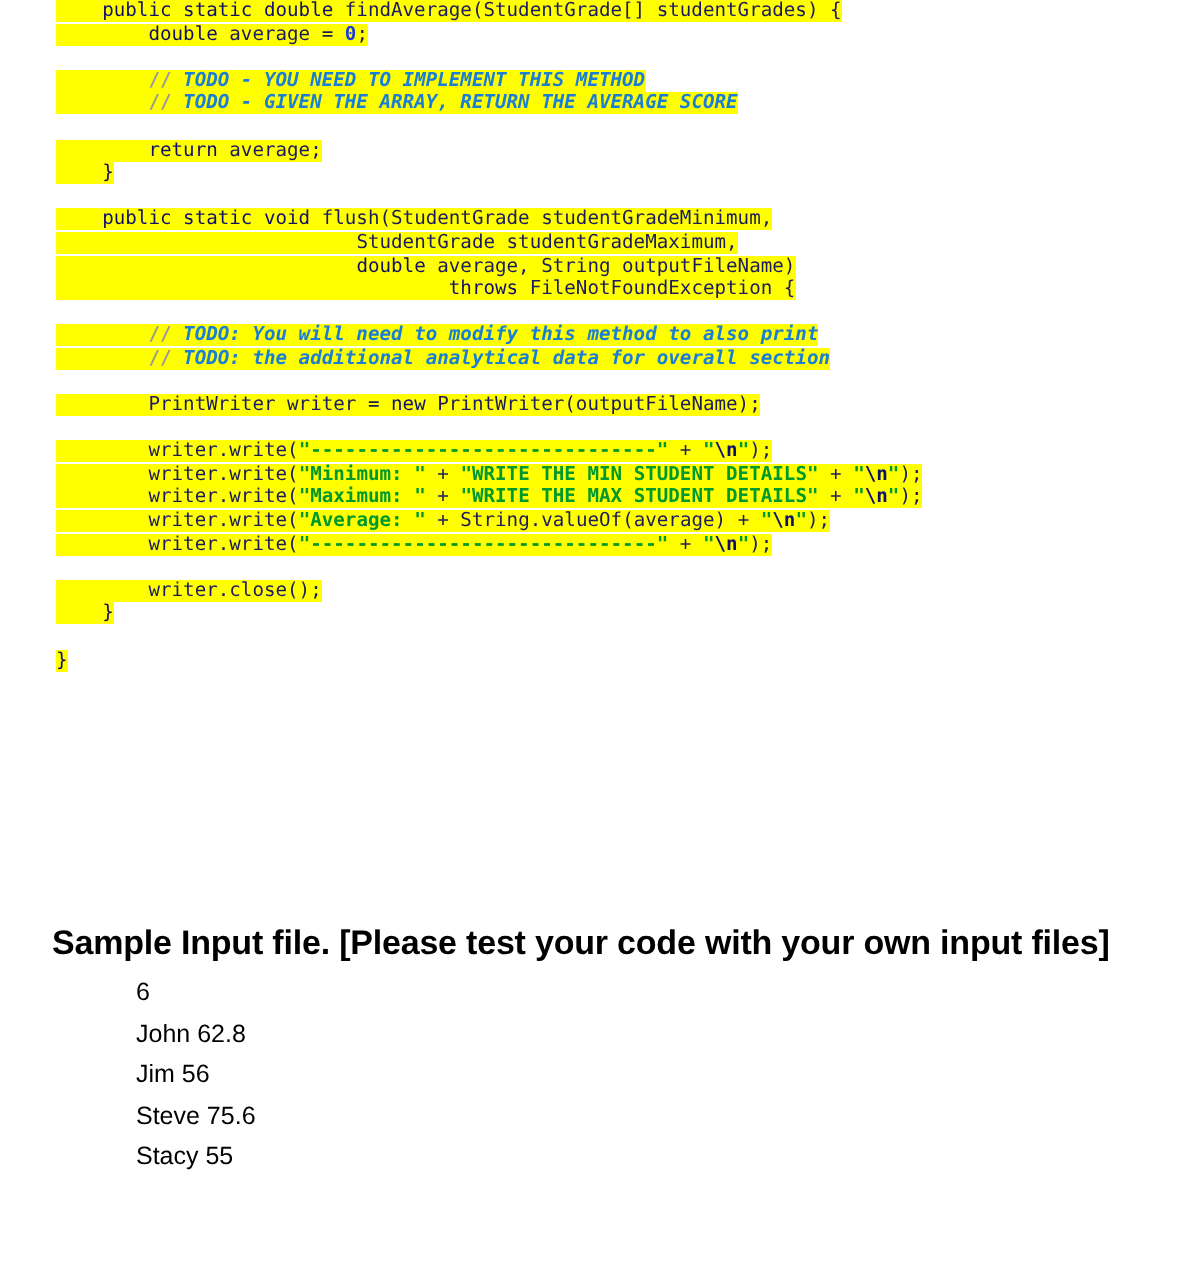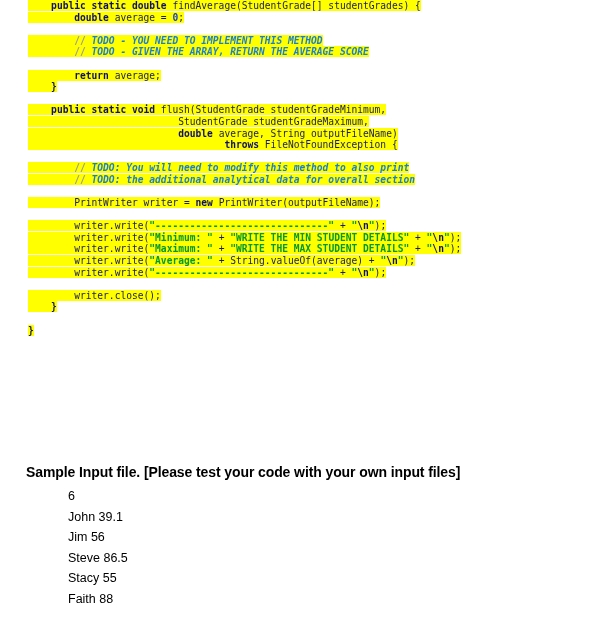--- a/index.html
+++ b/index.html
@@ -35,41 +35,41 @@
   }
   .code-line .hl {
     background: #ffff00;
     white-space: pre;
   }
   .code-line.blank {
     height: 11.6px;
   }
 
   
-  .kw   { color: #10106b; font-weight: bold; }
+  .kw   { color: #10106b; font-weight: normal; }
   .plain{ color: #1b1b5e; }
   .num  { color: #1a3ddb; font-weight: bold; }
   .str  { color: #00992b; font-weight: bold; }
   .cmt  { color: #1a7fd4; font-weight: bold; font-style: italic; }
   .cmtslash { color: #9a9a9a; font-weight: bold; }
   .esc  { color: #10106b; font-weight: bold; }
   .ital { }
   .punc { color: #1b1b5e; }
 
   
   .sample-section {
     position: absolute;
     left: 0;
     top: 464px;
     width: 590px;
     font-family: "Liberation Sans", sans-serif;
     color: #000000;
   }
   .sample-heading {
-    font-size: 14px;
+    font-size: 17px;
     font-weight: bold;
     line-height: 16px;
     padding-left: 26px;
     letter-spacing: -0.1px;
   }
   .sample-lines {
     margin-top: 6px;
     padding-left: 68px;
   }
   .sample-line {
@@ -81,19 +81,18 @@
 </style>
 </head>
 <body>
 
 <div class="code-listing" id="code-listing"><div class="code-line"><span class="hl"><span>    </span><span class="kw">public static double </span><span class="plain">findAverage(StudentGrade[] studentGrades) {</span></span></div><div class="code-line"><span class="hl"><span>        </span><span class="kw">double </span><span class="plain">average = </span><span class="num">0</span><span class="punc">;</span></span></div><div class="code-line blank"></div><div class="code-line"><span class="hl"><span>        </span><span class="cmtslash">// </span><span class="cmt">TODO - YOU NEED TO IMPLEMENT THIS METHOD</span></span></div><div class="code-line"><span class="hl"><span>        </span><span class="cmtslash">// </span><span class="cmt">TODO - GIVEN THE ARRAY, RETURN THE AVERAGE SCORE</span></span></div><div class="code-line blank"></div><div class="code-line"><span class="hl"><span>        </span><span class="kw">return </span><span class="plain">average;</span></span></div><div class="code-line"><span class="hl"><span>    </span><span class="kw">}</span></span></div><div class="code-line blank"></div><div class="code-line"><span class="hl"><span>    </span><span class="kw">public static void </span><span class="plain">flush(StudentGrade studentGradeMinimum,</span></span></div><div class="code-line"><span class="hl"><span>                          </span><span class="plain">StudentGrade studentGradeMaximum,</span></span></div><div class="code-line"><span class="hl"><span>                          </span><span class="kw">double </span><span class="plain">average, String outputFileName)</span></span></div><div class="code-line"><span class="hl"><span>                                  </span><span class="kw">throws </span><span class="plain">FileNotFoundException {</span></span></div><div class="code-line blank"></div><div class="code-line"><span class="hl"><span>        </span><span class="cmtslash">// </span><span class="cmt">TODO: You will need to modify this method to also print</span></span></div><div class="code-line"><span class="hl"><span>        </span><span class="cmtslash">// </span><span class="cmt">TODO: the additional analytical data for overall section</span></span></div><div class="code-line blank"></div><div class="code-line"><span class="hl"><span>        </span><span class="plain">PrintWriter writer = </span><span class="kw">new </span><span class="plain">PrintWriter(outputFileName);</span></span></div><div class="code-line blank"></div><div class="code-line"><span class="hl"><span>        </span><span class="plain">writer.write(</span><span class="str">"------------------------------"</span><span class="plain"> + </span><span class="str">"</span><span class="esc">\n</span><span class="str">"</span><span class="plain">);</span></span></div><div class="code-line"><span class="hl"><span>        </span><span class="plain">writer.write(</span><span class="str">"Minimum: "</span><span class="plain"> + </span><span class="str">"WRITE THE MIN STUDENT DETAILS"</span><span class="plain"> + </span><span class="str">"</span><span class="esc">\n</span><span class="str">"</span><span class="plain">);</span></span></div><div class="code-line"><span class="hl"><span>        </span><span class="plain">writer.write(</span><span class="str">"Maximum: "</span><span class="plain"> + </span><span class="str">"WRITE THE MAX STUDENT DETAILS"</span><span class="plain"> + </span><span class="str">"</span><span class="esc">\n</span><span class="str">"</span><span class="plain">);</span></span></div><div class="code-line"><span class="hl"><span>        </span><span class="plain">writer.write(</span><span class="str">"Average: "</span><span class="plain"> + String.</span><span class="plain ital">valueOf</span><span class="plain">(average) + </span><span class="str">"</span><span class="esc">\n</span><span class="str">"</span><span class="plain">);</span></span></div><div class="code-line"><span class="hl"><span>        </span><span class="plain">writer.write(</span><span class="str">"------------------------------"</span><span class="plain"> + </span><span class="str">"</span><span class="esc">\n</span><span class="str">"</span><span class="plain">);</span></span></div><div class="code-line blank"></div><div class="code-line"><span class="hl"><span>        </span><span class="plain">writer.close();</span></span></div><div class="code-line"><span class="hl"><span>    </span><span class="kw">}</span></span></div><div class="code-line blank"></div><div class="code-line"><span class="hl"><span class="kw">}</span></span></div></div>
 
 <div class="sample-section">
   <div class="sample-heading">Sample Input file. [Please test your code with your own input files]</div>
   <div class="sample-lines" id="sample-lines">
       <div class="sample-line">6</div>
-      <div class="sample-line">John 39.1</div>
+      <div class="sample-line">John 62.8</div>
       <div class="sample-line">Jim 56</div>
-      <div class="sample-line">Steve 86.5</div>
+      <div class="sample-line">Steve 75.6</div>
       <div class="sample-line">Stacy 55</div>
-      <div class="sample-line">Faith 88</div>
     </div>
 </div>
 
 </body></html>

